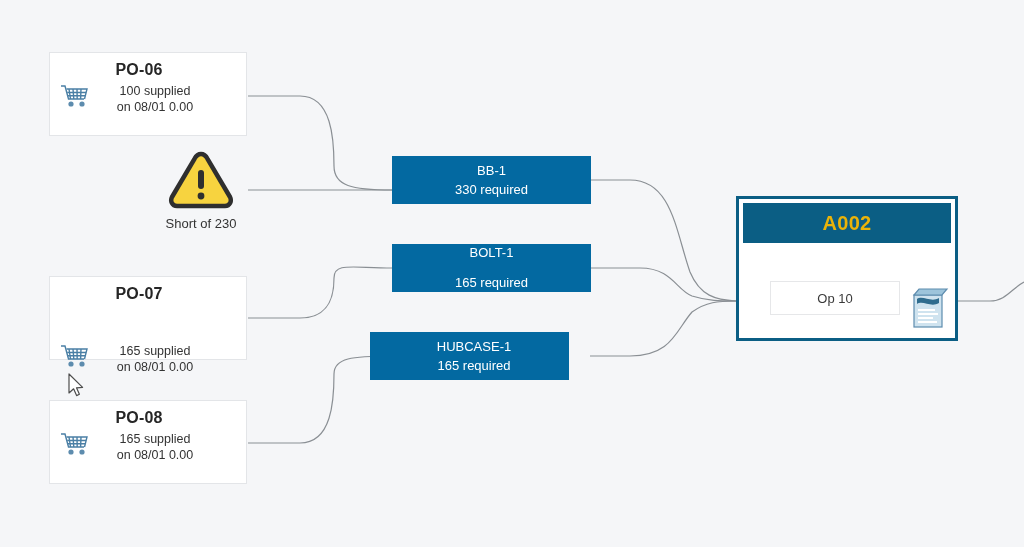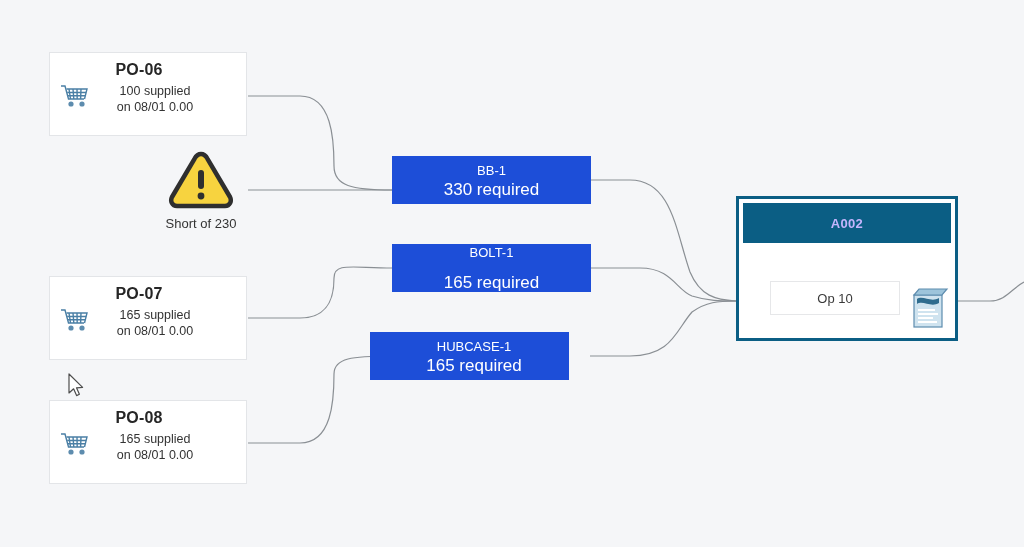--- a/index.html
+++ b/index.html
@@ -39,44 +39,44 @@
   .cart-icon{width:30px;height:26px;flex:0 0 30px;}
 
   
   .warn-wrap{position:absolute;display:flex;flex-direction:column;align-items:center;}
   .warn-label{font-size:13px;color:#333;margin-top:2px;white-space:nowrap;text-align:center;}
 
   
   .comp-box{
     position:absolute;
     width:199px;height:48px;
-    background:#1d4ed8;
+    background:#0369a1;
     box-sizing:border-box;
     display:flex;flex-direction:column;
     align-items:center;justify-content:center;
     color:#ffffff;
   }
   .comp-name{font-size:13px;line-height:18px;}
-  .comp-qty{font-size:17px;line-height:19px;}
+  .comp-qty{font-size:13px;line-height:19px;}
 
   
   .order-node{
     position:absolute;
     width:222px;height:145px;
     background:#ffffff;
     border:3px solid #0b5e84;
     box-sizing:border-box;
     padding:4px;
   }
   .order-header{
     height:40px;
     background:#0b5e84;
-    color:#c4b5fd;
+    color:#eab308;
     display:flex;align-items:center;justify-content:center;
-    font-size:13px;font-weight:bold;letter-spacing:.3px;
+    font-size:20px;font-weight:bold;letter-spacing:.3px;
   }
   .order-body{
     position:relative;
     height:calc(100% - 40px);
     text-align:right;
   }
   .op-box{
     position:absolute;
     left:27px;top:38px;
     width:130px;height:34px;
@@ -143,21 +143,21 @@
     <span>
       <svg width="66" height="60" viewBox="0 0 66 60" xmlns="http://www.w3.org/2000/svg">
         <path d="M33,4 C36,4 38,6 39.5,8.8 L62,47 C64,51 62,56 57,56 L9,56 C4,56 2,51 4,47 L26.5,8.8 C28,6 30,4 33,4 Z" fill="#f7d33f" stroke="#2f2f2f" stroke-width="4.5" stroke-linejoin="round"></path>
         <rect x="30" y="20" width="6" height="19" rx="3" fill="#2f2f2f"></rect>
         <circle cx="33" cy="46" r="3.4" fill="#2f2f2f"></circle>
       </svg>
     </span>
     <span class="warn-label">Short of 230</span>
   </div>
 
-  <div class="po-card" style="left:49px;top:276px;">
+  <div class="po-card" style="left:49px;top:276px;gap:36px;">
     <div class="po-title">PO-07</div>
     <div class="po-body">
       <span class="cart-icon">
         <svg viewBox="0 0 30 26" xmlns="http://www.w3.org/2000/svg">
           <g stroke="#4a7fa5" stroke-width="1.4" fill="none">
             <path d="M1,3 L5,3 L8.5,16 L24,16"></path>
             <path d="M6.5,6 L27,6 L24.5,16"></path>
             <path d="M9,6 L10.5,16 M13,6 L13.8,16 M17,6 L17.2,16 M21,6 L20.6,16"></path>
             <path d="M7.2,9.5 L26,9.5 M7.9,12.8 L25,12.8"></path>
           </g>

